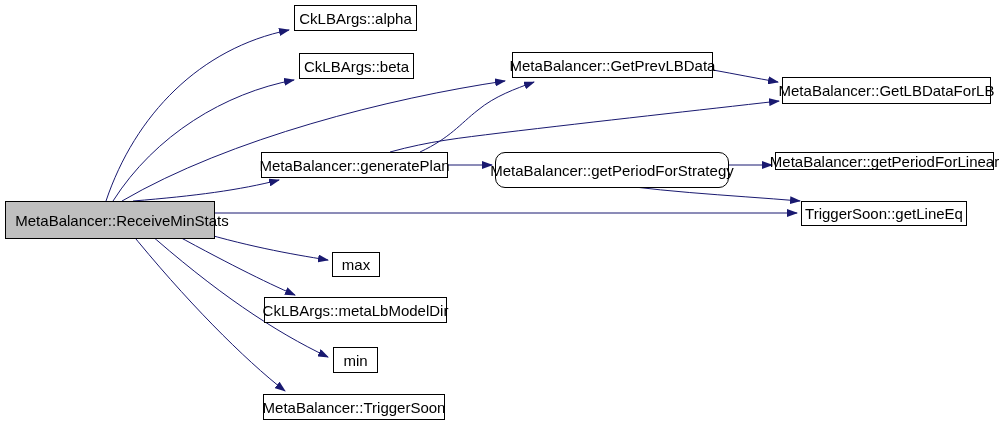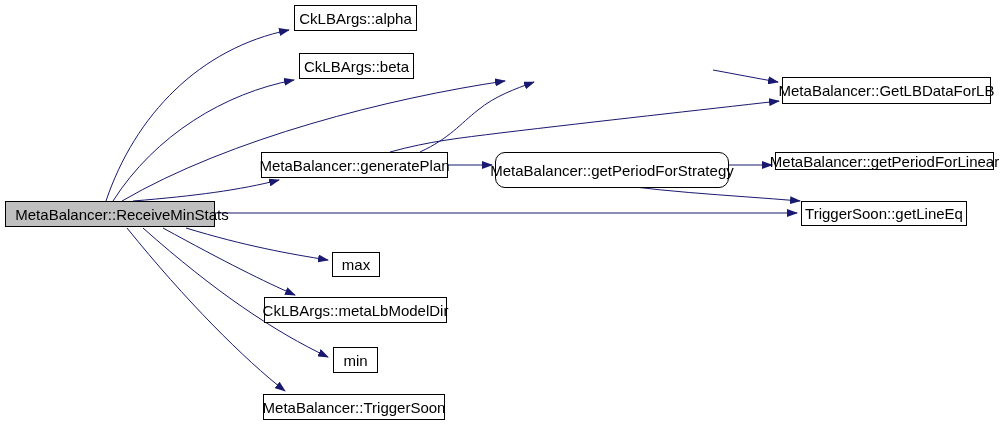--- a/index.html
+++ b/index.html
@@ -61,26 +61,27 @@
     <path class="edge" d="M 143,228 C 215,292 275,332 328,357" marker-end="url(#arrow)"></path>
     <path class="edge" d="M 127,228 C 185,300 245,360 285,391" marker-end="url(#arrow)"></path>
     <path class="edge" d="M 420,152 C 450,138 460,124 478,110 C 495,96 515,89 534,82" marker-end="url(#arrow)"></path>
     <path class="edge" d="M 390,152 C 430,141 460,138 500,133 C 600,121 700,110 779,101" marker-end="url(#arrow)"></path>
     <path class="edge" d="M 448,165 L 492,165" marker-end="url(#arrow)"></path>
     <path class="edge" d="M 713,70 C 735,74 755,78 778,82" marker-end="url(#arrow)"></path>
     <path class="edge" d="M 729,165 L 772,165" marker-end="url(#arrow)"></path>
     <path class="edge" d="M 574,178 C 650,192 730,195 800,201" marker-end="url(#arrow)"></path>
   </svg>
 
-  <div class="node root" style="left:5px;   top:201px; width:210px; height:26px;padding-left:24px;">MetaBalancer::ReceiveMinStats</div>
+  <div class="node root" style="left:5px;   top:201px; width:210px; height:38px;padding-left:24px;">MetaBalancer::ReceiveMinStats</div>
 
   <div class="node" style="left:294px; top:5px;   width:123px; height:26px;">CkLBArgs::alpha</div>
 
   <div class="node" style="left:299px; top:53px;  width:115px; height:26px;">CkLBArgs::beta</div>
 
+  <div class="node" style="left:512px; top:52px;  width:201px; height:26px;">MetaBalancer::GetPrevLBData</div>
 
   <div class="node" style="left:782px; top:77px;  width:209px; height:27px;">MetaBalancer::GetLBDataForLB</div>
 
   <div class="node" style="left:261px; top:152px; width:187px; height:26px;">MetaBalancer::generatePlan</div>
 
   <div class="node" style="left:495px; top:152px; width:234px; height:36px;border-radius:10px;">MetaBalancer::getPeriodForStrategy</div>
 
   <div class="node" style="left:775px; top:152px; width:219px; height:18px;text-align:center;">MetaBalancer::getPeriodForLinear</div>
 
   <div class="node" style="left:801px; top:201px; width:166px; height:25px;">TriggerSoon::getLineEq</div>

